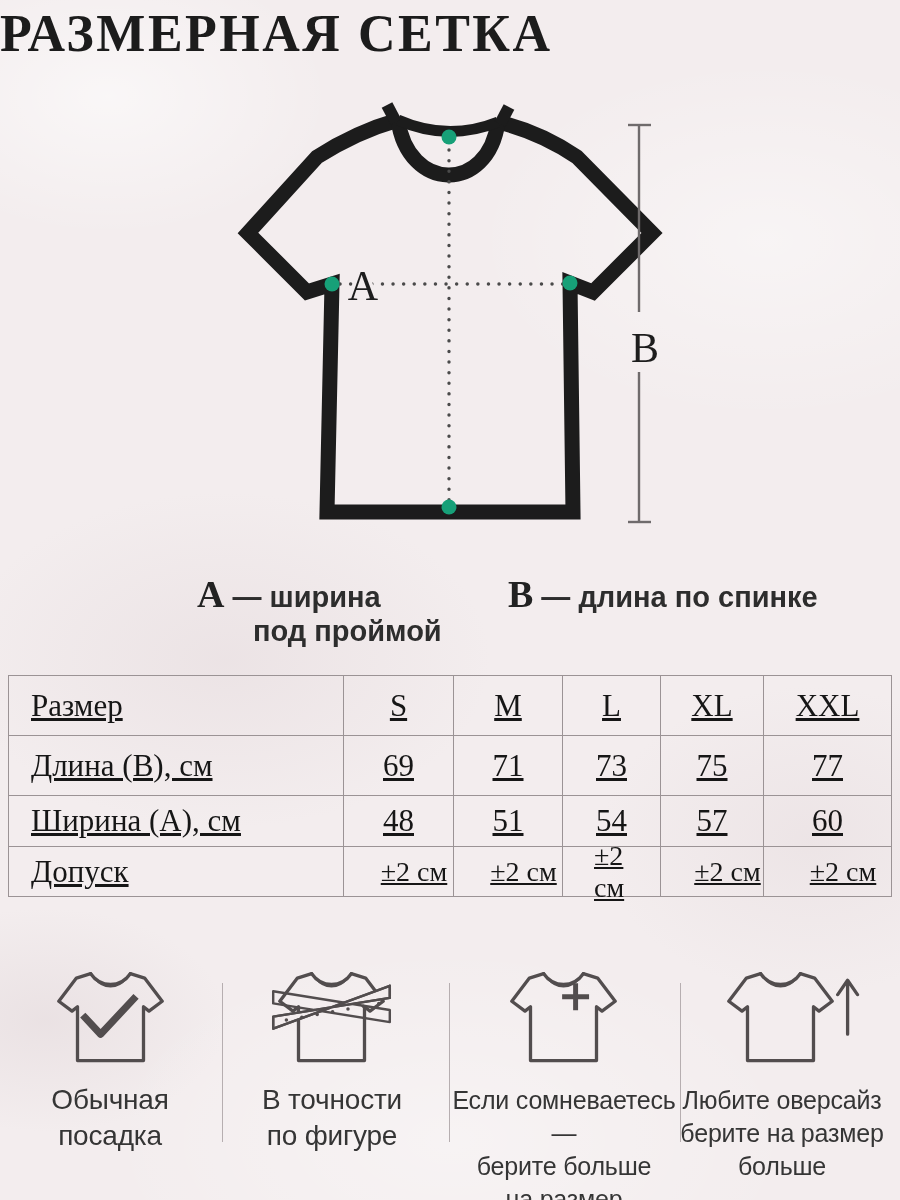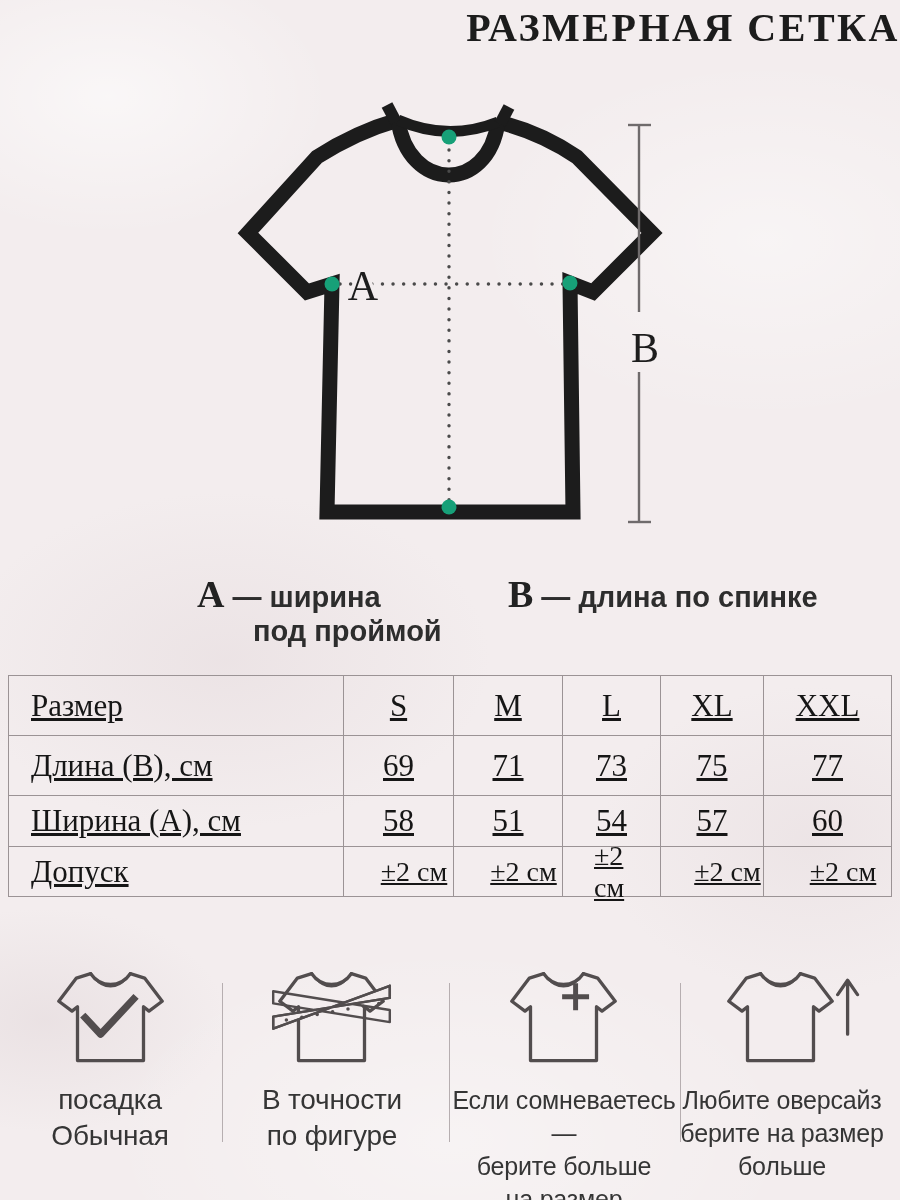--- a/index.html
+++ b/index.html
@@ -14,22 +14,22 @@
     content:"";position:absolute;inset:0;pointer-events:none;
     background:
       radial-gradient(ellipse 320px 200px at 12% 8%, rgba(255,255,255,.55), transparent 70%),
       radial-gradient(ellipse 420px 260px at 85% 20%, rgba(255,255,255,.4), transparent 70%),
       radial-gradient(ellipse 380px 240px at 25% 55%, rgba(214,198,202,.25), transparent 70%),
       radial-gradient(ellipse 300px 220px at 90% 70%, rgba(214,198,202,.22), transparent 70%),
       radial-gradient(ellipse 500px 280px at 50% 95%, rgba(255,255,255,.35), transparent 70%),
       radial-gradient(ellipse 260px 160px at 5% 85%, rgba(208,192,196,.25), transparent 70%);
   }
   .title{
-    position:absolute;left:0;top:4px;width:100%;text-align:right;
-    font-family:"Liberation Serif",serif;font-size:40px;font-weight:bold;
+    position:absolute;left:0;top:4px;width:100%;text-align:left;
+    font-family:"Liberation Serif",serif;font-size:52px;font-weight:bold;
     letter-spacing:2.5px;color:var(--ink);
   }
   .shirt-svg{position:absolute;left:230px;top:100px;}
   
   .legend{position:absolute;color:#2d2d2d;font-size:29px;font-weight:bold;}
   .legend .big-letter{font-family:"Liberation Serif",serif;font-size:38px;color:#222;margin-right:8px;}
   .legend-a{left:197px;top:572px;}
   .legend-a2{left:253px;top:615px;}
   .legend-b{left:508px;top:572px;}
   
@@ -120,21 +120,21 @@
     <div class="cell cl">XXL</div>
 
     <div class="cell label rt">Длина (B), см</div>
     <div class="cell cl rt">69</div>
     <div class="cell cl rt">71</div>
     <div class="cell cl rt">73</div>
     <div class="cell cl rt">75</div>
     <div class="cell cl rt">77</div>
 
     <div class="cell label rt">Ширина (A), см</div>
-    <div class="cell cl rt">58</div>
+    <div class="cell cl rt">48</div>
     <div class="cell cl rt">51</div>
     <div class="cell cl rt">54</div>
     <div class="cell cl rt">57</div>
     <div class="cell cl rt">60</div>
 
     <div class="cell label rt">Допуск</div>
     <div class="cell cl rt tol">±2 см</div>
     <div class="cell cl rt tol">±2 см</div>
     <div class="cell cl rt tol">±2 см</div>
     <div class="cell cl rt tol">±2 см</div>
@@ -180,22 +180,22 @@
   </svg>
 
   <svg class="fit-icon" style="left:698px" width="165" height="110" viewBox="0 0 150 100" fill="none" stroke="var(--icon-stroke)" stroke-width="3" stroke-linejoin="round" stroke-linecap="round">
     <path d="M 57 7 L 44 11 L 28 32 L 40 41 L 45 37 L 45 86 L 105 86 L 105 37 L 110 41 L 122 32 L 106 11 L 93 7"></path>
     <path d="M 57 7 C 66 20 84 20 93 7"></path>
     <path d="M 61 11 C 68 21 82 21 89 11" stroke-width="2"></path>
     <path d="M 136 62 L 136 15 M 127 26 L 136 13 L 145 26"></path>
   </svg>
 
   <div class="caption cap-lg" style="left:20px;top:1082px;width:180px">
+    <div>Обычная</div>
     <div>посадка</div>
-    <div>Обычная</div>
   </div>
   <div class="caption cap-lg" style="left:242px;top:1082px;width:180px">
     <div>В точности</div>
     <div>по фигуре</div>
   </div>
   <div class="caption cap-sm" style="left:449px;top:1084px;width:230px">
     <div>Если сомневаетесь —</div>
     <div>берите больше</div>
     <div>на размер</div>
   </div>

